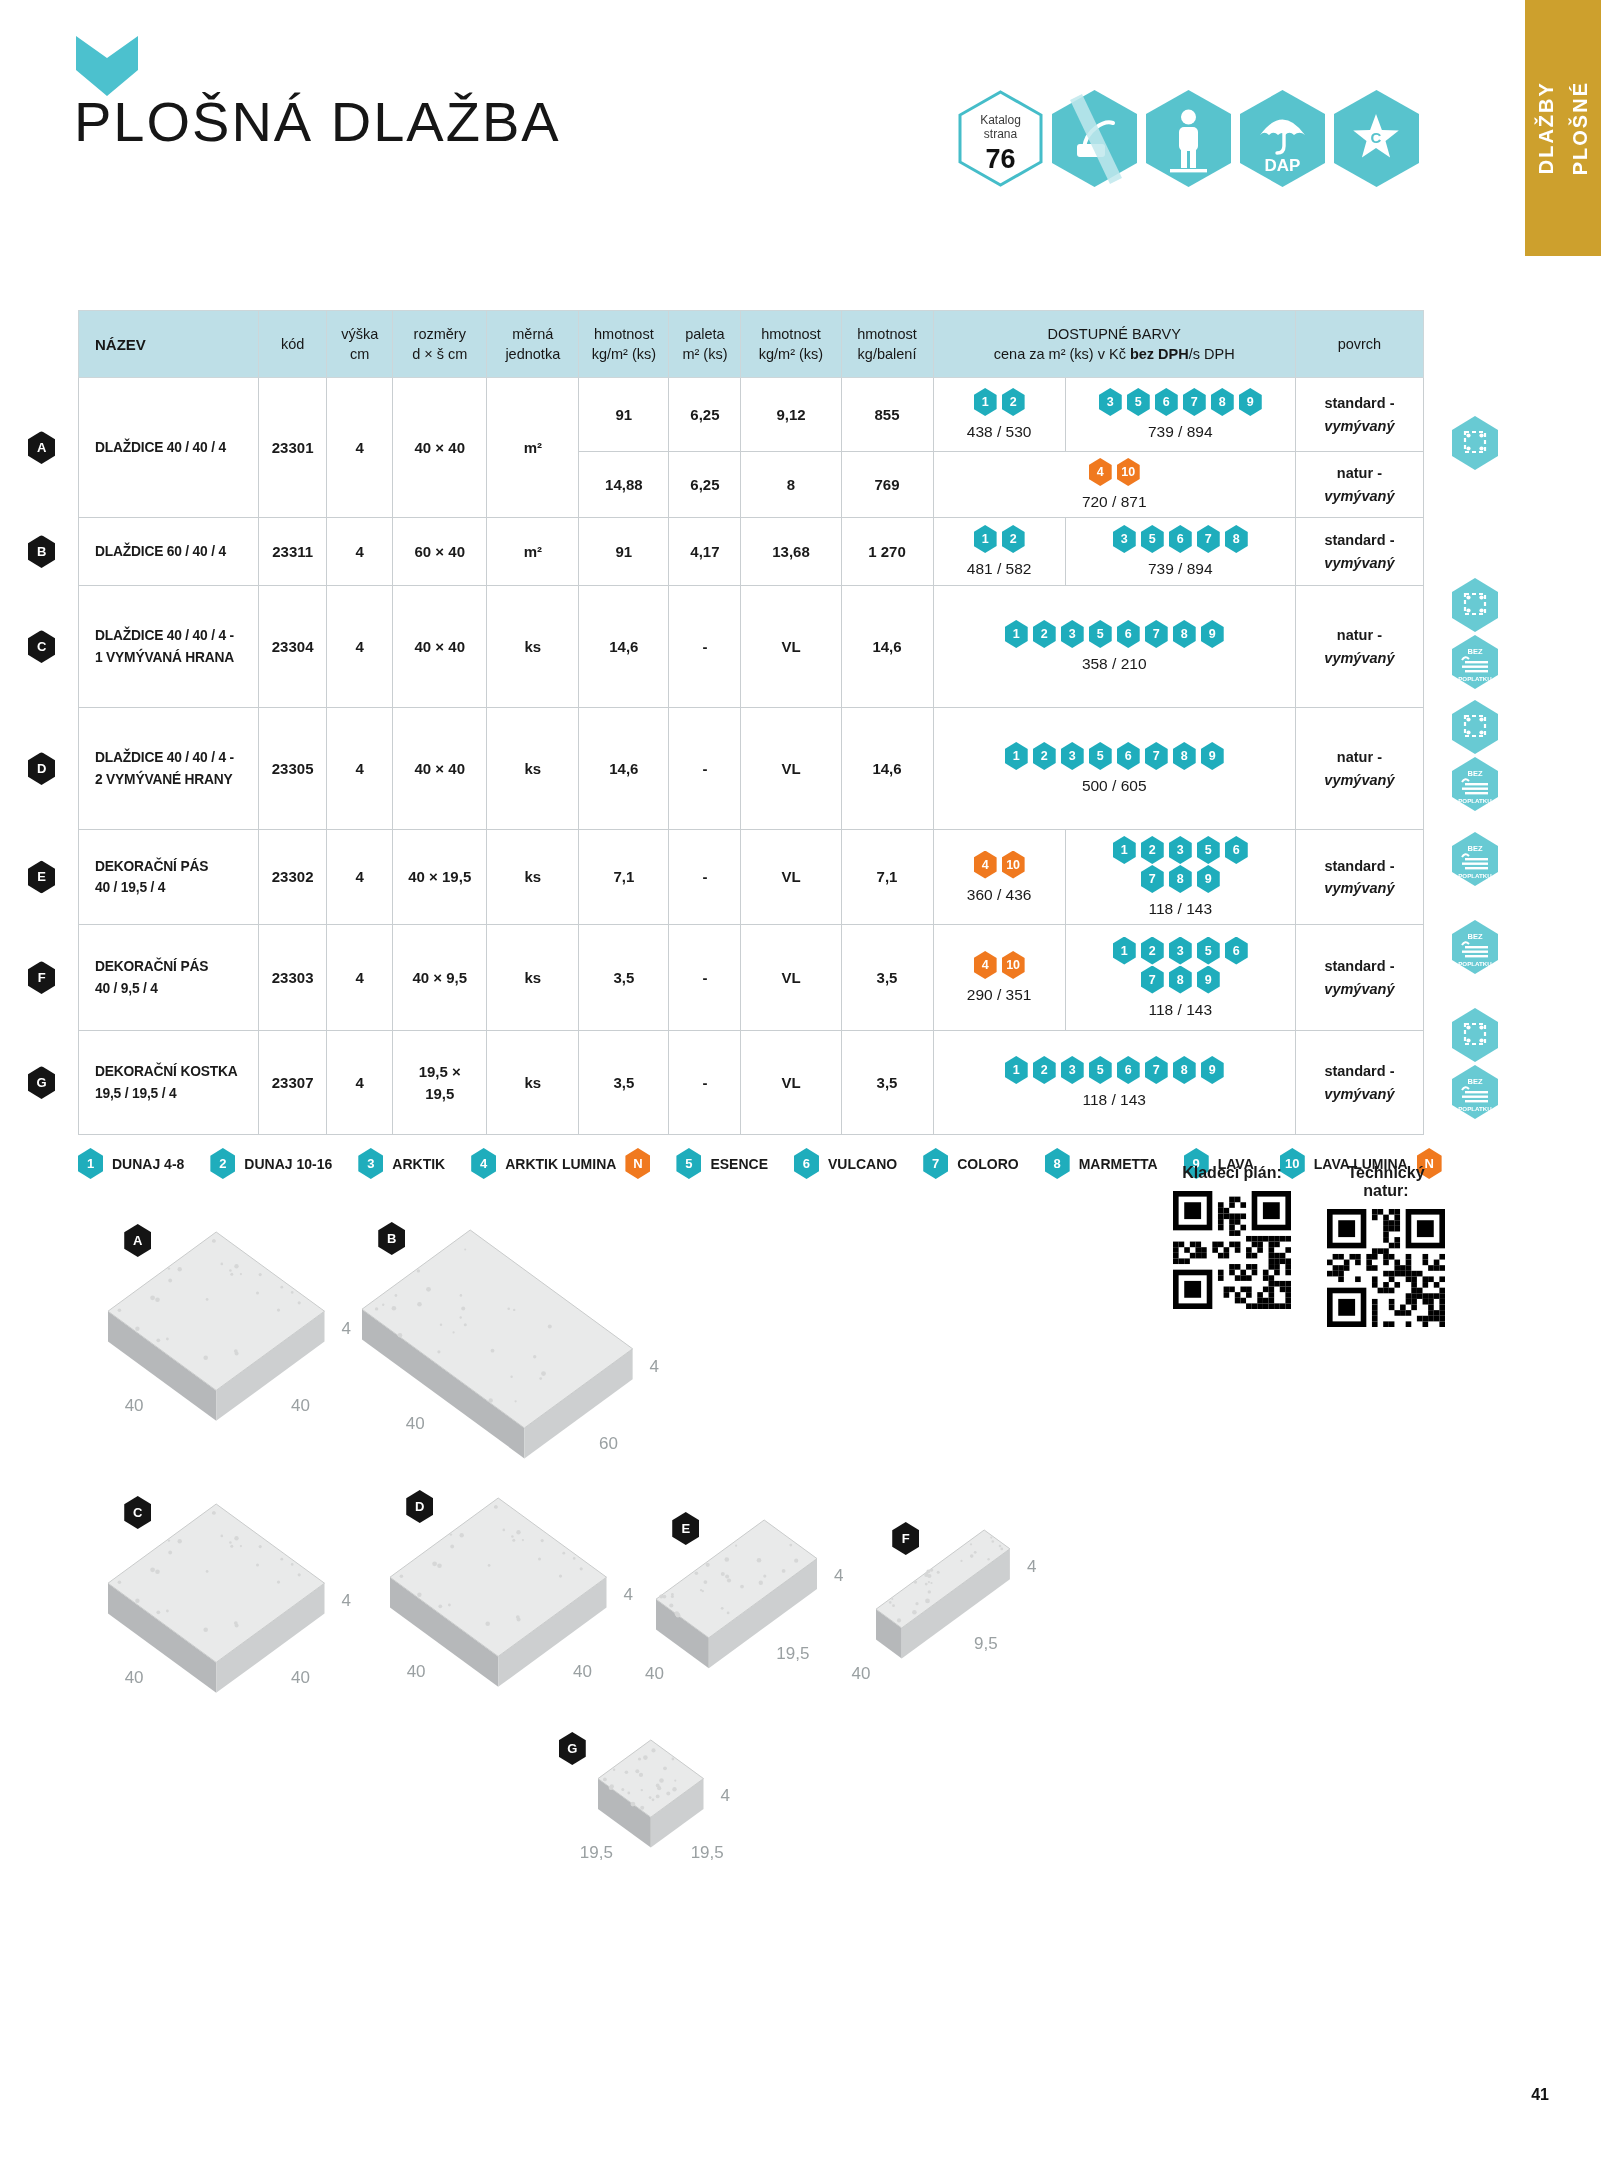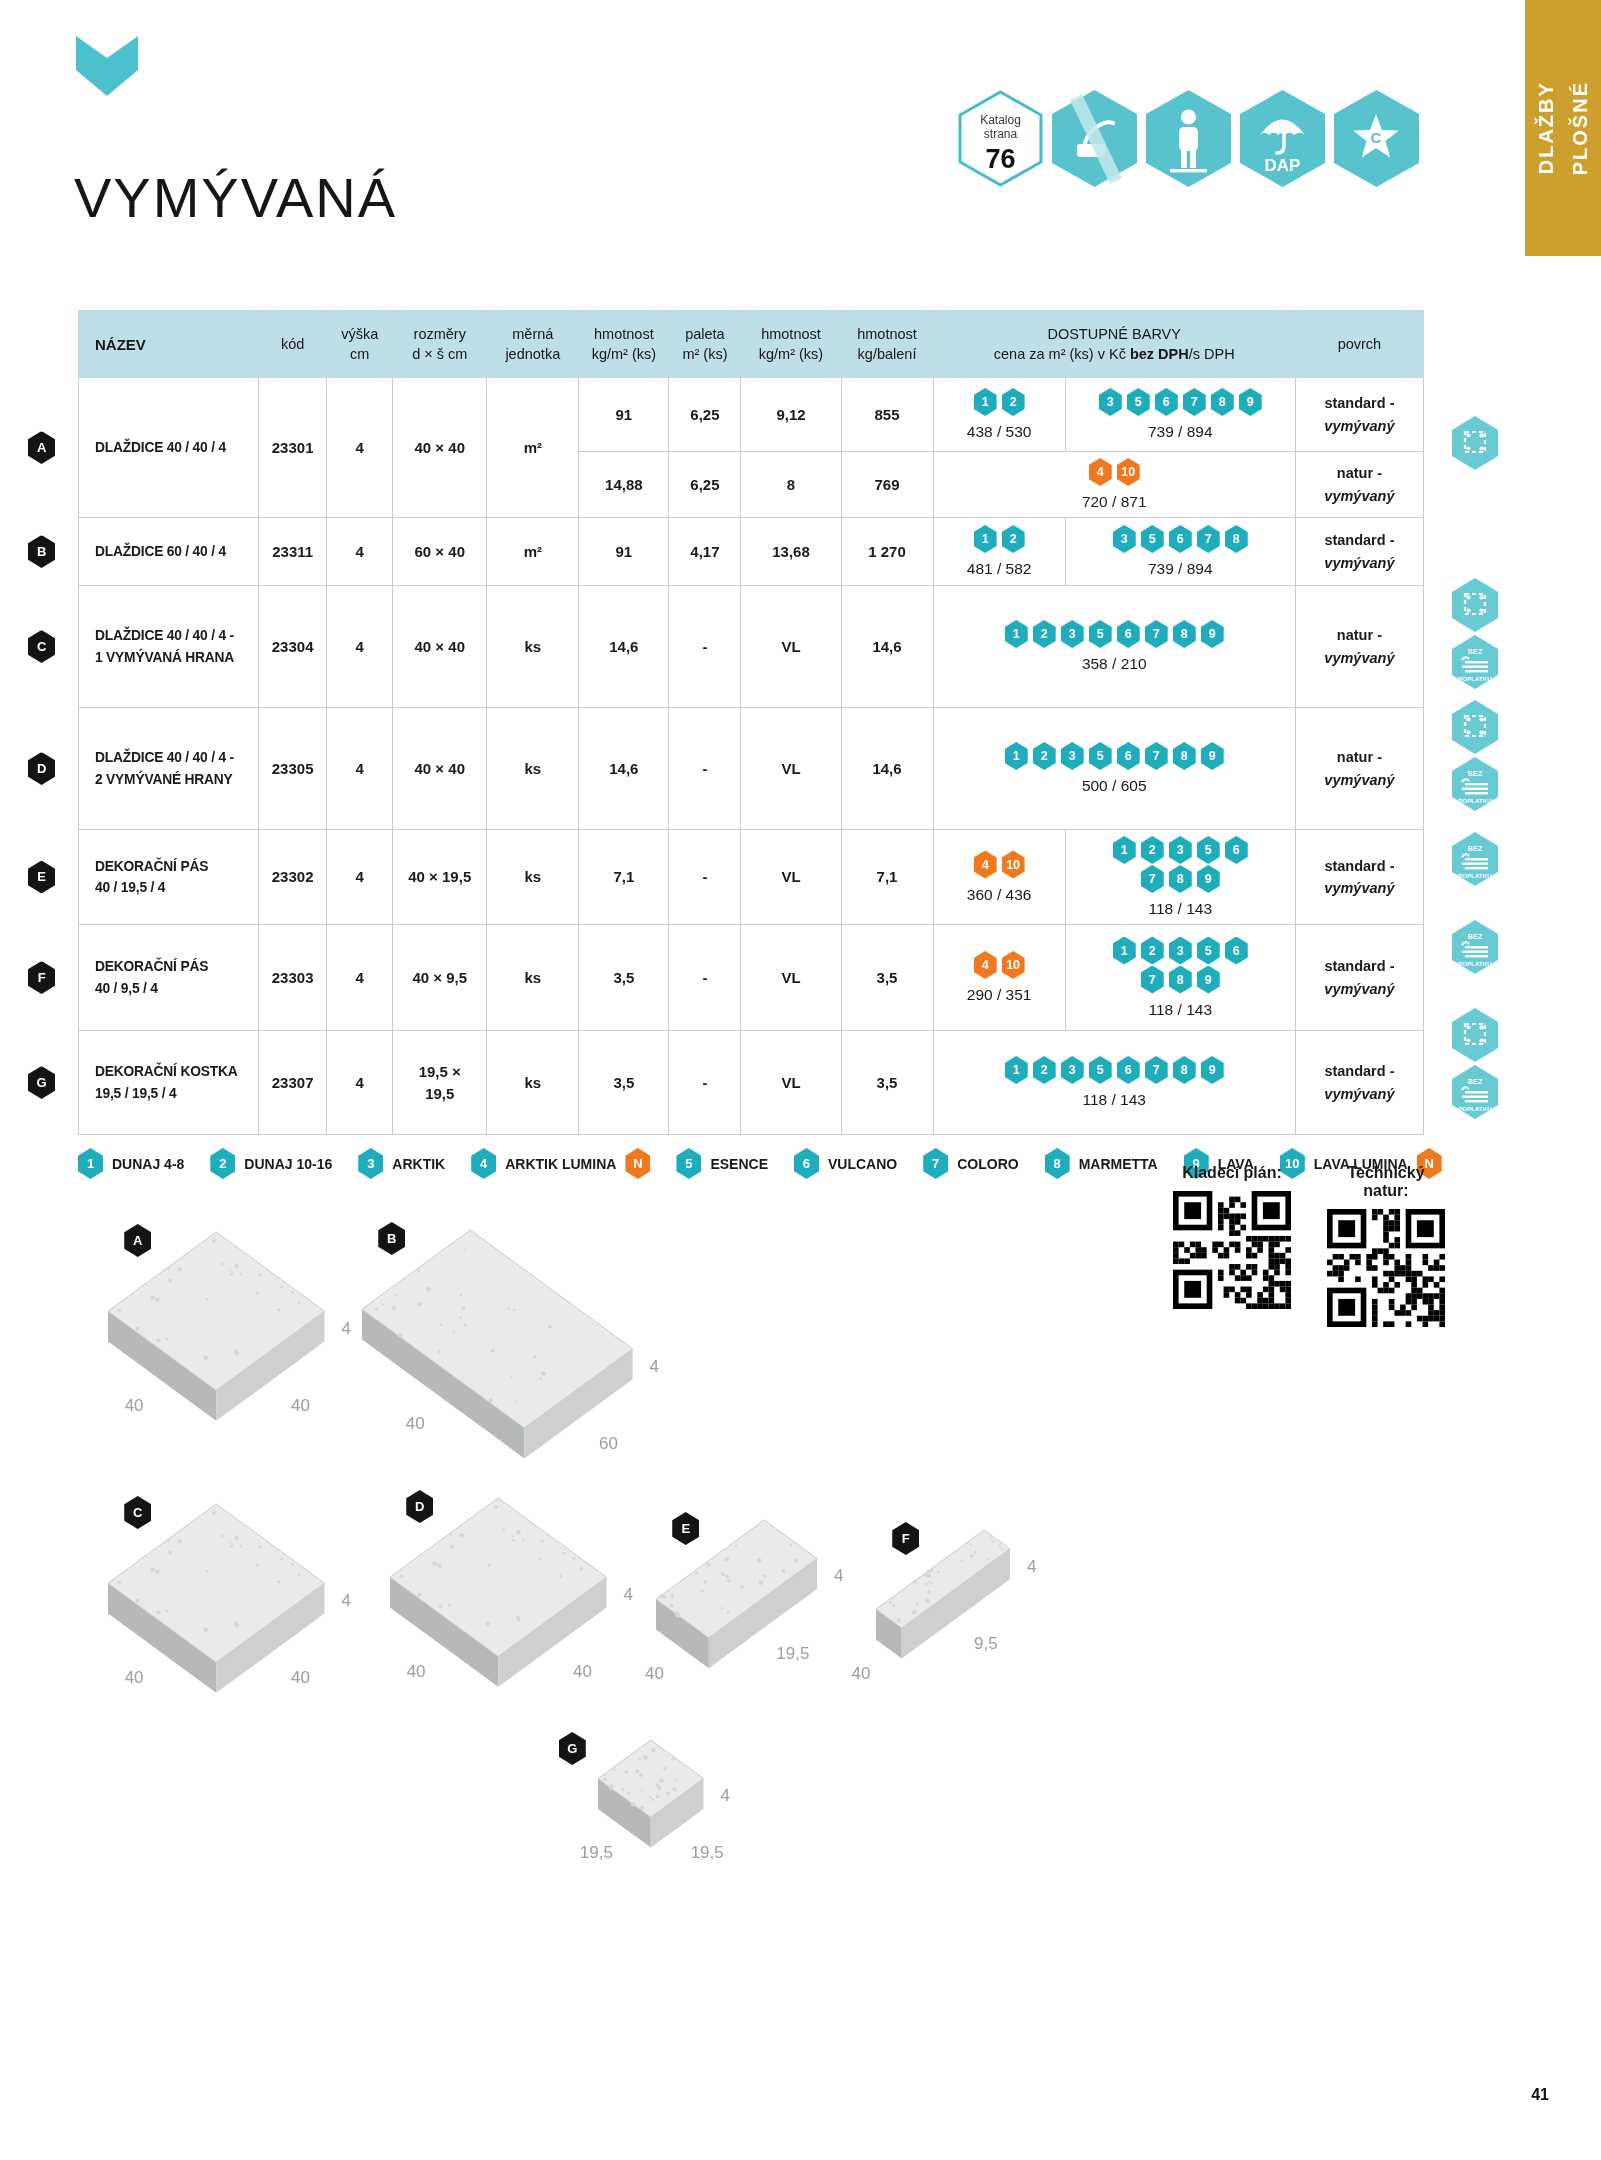--- a/index.html
+++ b/index.html
@@ -72,22 +72,21 @@
 
 <div class="page">
 
   <div class="chevron">
     <svg width="62" height="60" viewBox="0 0 62 60">
       <polygon points="0,0 31,22 62,0 62,34 31,60 0,34" fill="#4cc1ce"></polygon>
     </svg>
   </div>
 
   <h1 class="title">
-    <br>
-    <span>VYMÝVANÁ</span>
+    <span>PLOŠNÁ DLAŽBA</span><br>
   </h1>
 
   <div class="badges">
     <svg width="85" height="97" viewBox="0 0 85 97">
       <polygon points="42.5,2 83,25 83,72 42.5,95 2,72 2,25" fill="#ffffff" stroke="#45bdc9" stroke-width="3"></polygon>
       <text class="kat-word" x="42.5" y="34" text-anchor="middle">Katalog</text>
       <text class="kat-word" x="42.5" y="48" text-anchor="middle">strana</text>
       <text class="kat-num" x="42.5" y="78" text-anchor="middle">76</text>
     </svg>
     <svg width="85" height="97" viewBox="0 0 85 97">

